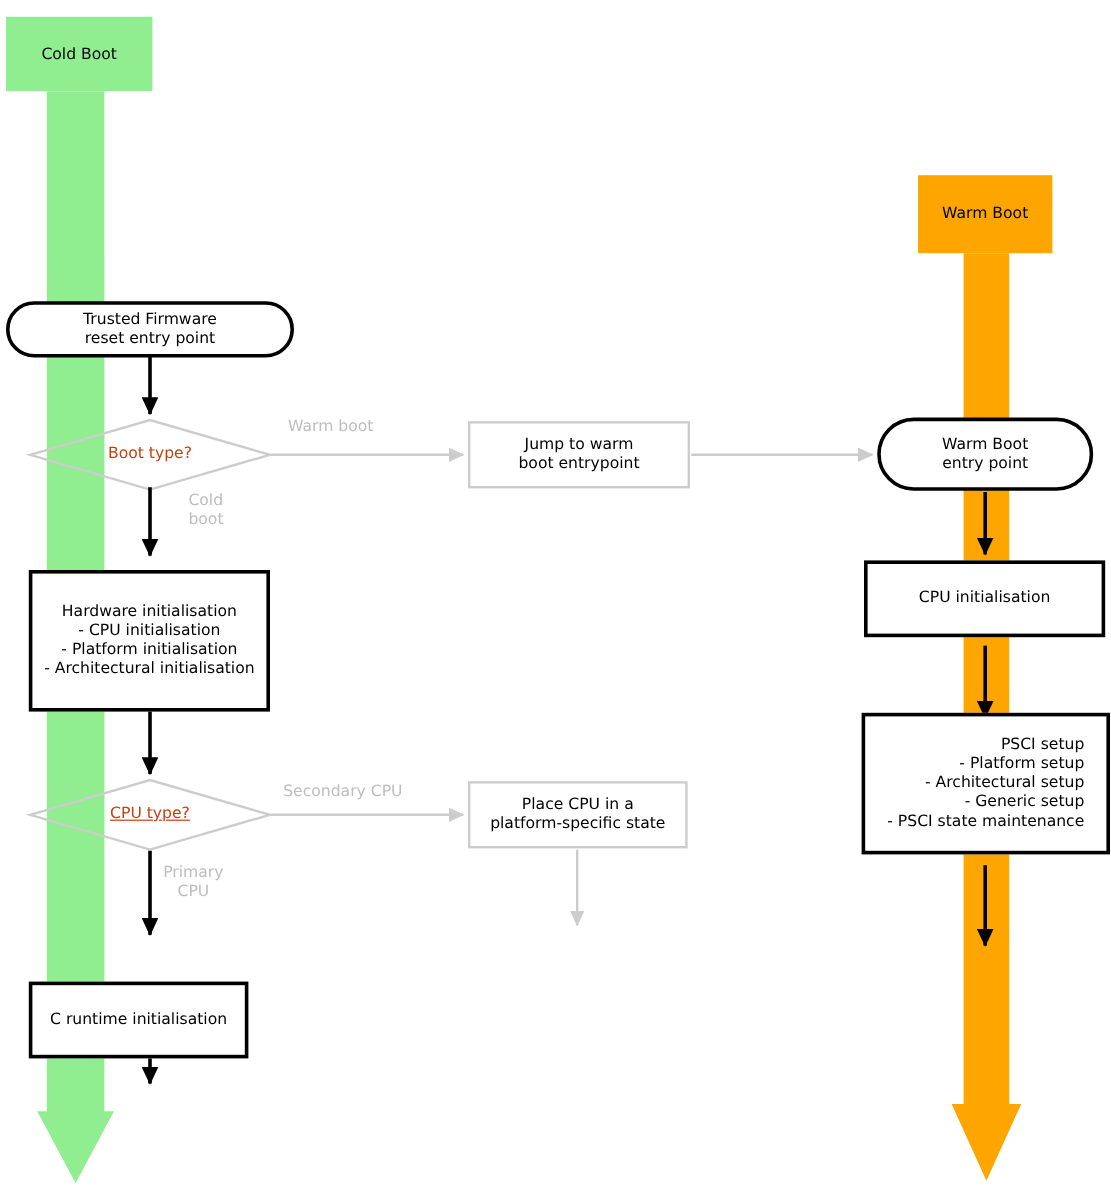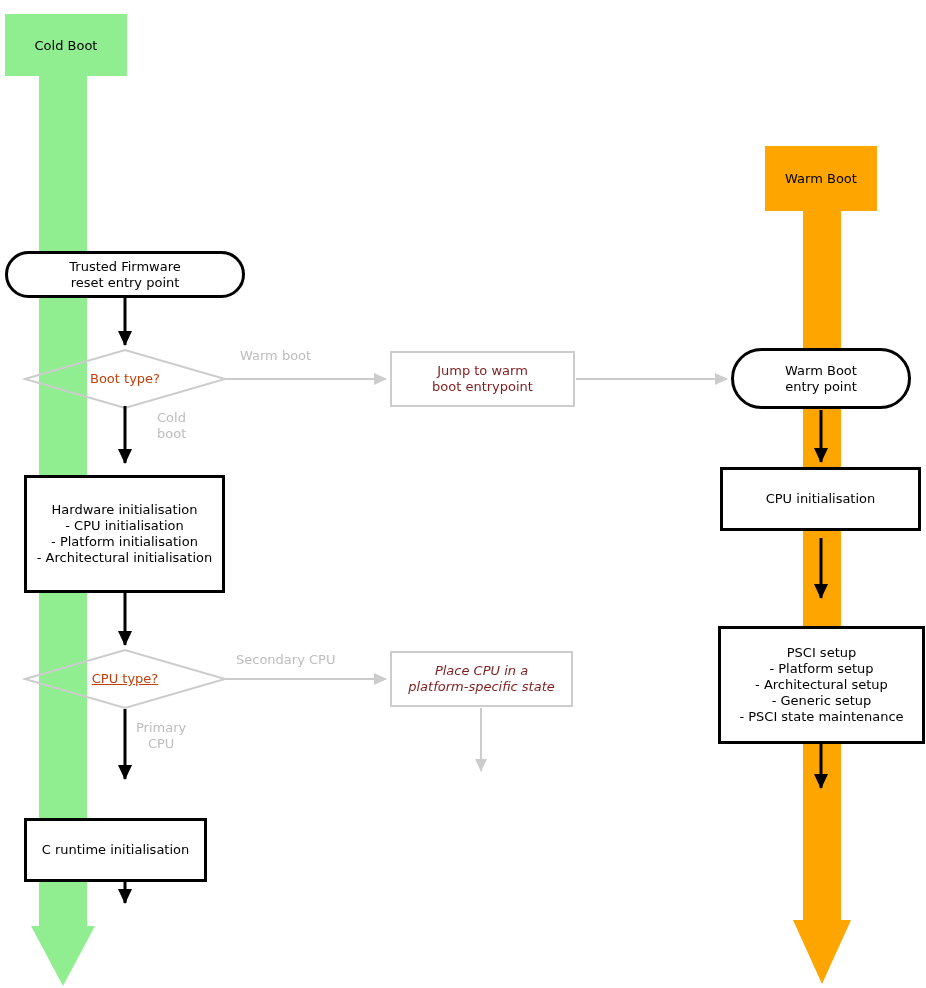--- a/index.html
+++ b/index.html
@@ -8,21 +8,21 @@
   #canvas { position: relative; width: 926px; height: 988px; background: #ffffff; overflow: hidden; border-radius: 23px; }
   #arrow-layer { position: absolute; left: 0; top: 0; }
   .node {
     position: absolute;
     display: flex; align-items: center; justify-content: center;
     text-align: center; white-space: pre-line;
     font-size: 13px; line-height: 16px; color: #000;
     background: #ffffff;
   }
   .black-border { border: 3px solid #000; }
-  .gray-border  { border: 2px solid #cccccc; color: #7f1d1d; }
+  .gray-border  { border: 2px solid #cccccc; color: #000000; }
   .stadium { border-radius: 9999px; }
   .band-label {
     position: absolute;
     display: flex; align-items: center; justify-content: center;
     font-size: 13px; color: #000;
   }
   .lbl {
     position: absolute;
     font-size: 13px; line-height: 16px;
     color: #bdbdbd; white-space: pre-line;
@@ -83,28 +83,28 @@
 boot entrypoint</div>
 
   <div class="node black-border stadium" style="left:731px; top:348px; width:180px; height:61px;">Warm Boot
 entry point</div>
 
   <div class="node black-border" style="left:24px; top:475px; width:201px; height:118px;">Hardware initialisation
 - CPU initialisation
 - Platform initialisation
 - Architectural initialisation</div>
 
-  <div class="node gray-border" style="left:390px; top:651px; width:183px; height:56px;font-style:italic;">Place CPU in a
+  <div class="node gray-border" style="left:390px; top:651px; width:183px; height:56px;">Place CPU in a
 platform-specific state</div>
 
   <div class="node black-border" style="left:24px; top:818px; width:183px; height:64px;">C runtime initialisation</div>
 
   <div class="node black-border" style="left:720px; top:467px; width:201px; height:64px;">CPU initialisation</div>
 
-  <div class="node black-border" style="left:718px; top:626px; width:207px; height:118px;">PSCI setup
+  <div class="node black-border" style="left:718px; top:594px; width:207px; height:118px;text-align:right;">PSCI setup
 - Platform setup
 - Architectural setup
 - Generic setup
 - PSCI state maintenance</div>
 
   <div class="dlabel" style="left:25px; top:372px; width:200px;">Boot type?</div>
   <div class="dlabel" style="left:25px; top:672px; width:200px;text-decoration:underline;">CPU type?</div>
 
   <div class="lbl" style="left:240px; top:348px;">Warm boot</div>
   <div class="lbl" style="left:157px; top:410px;">Cold

